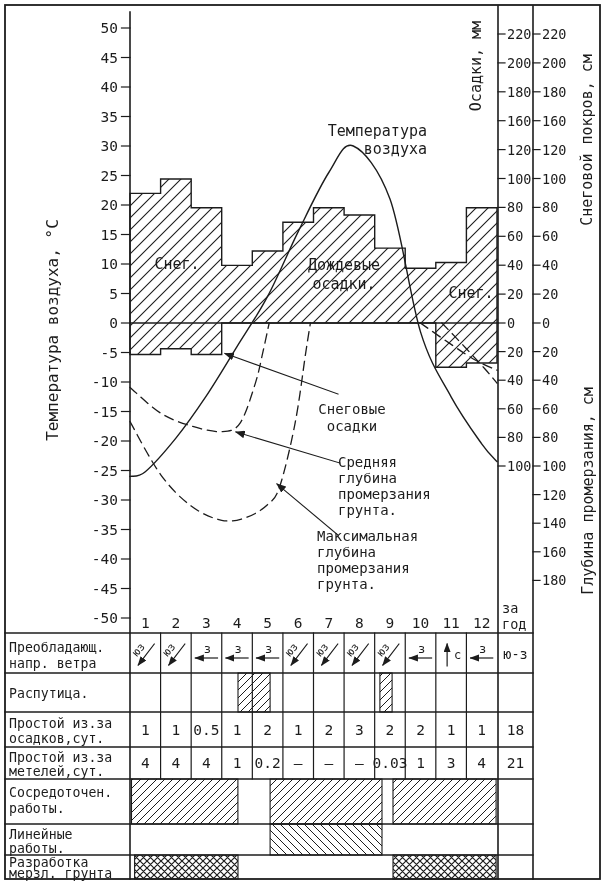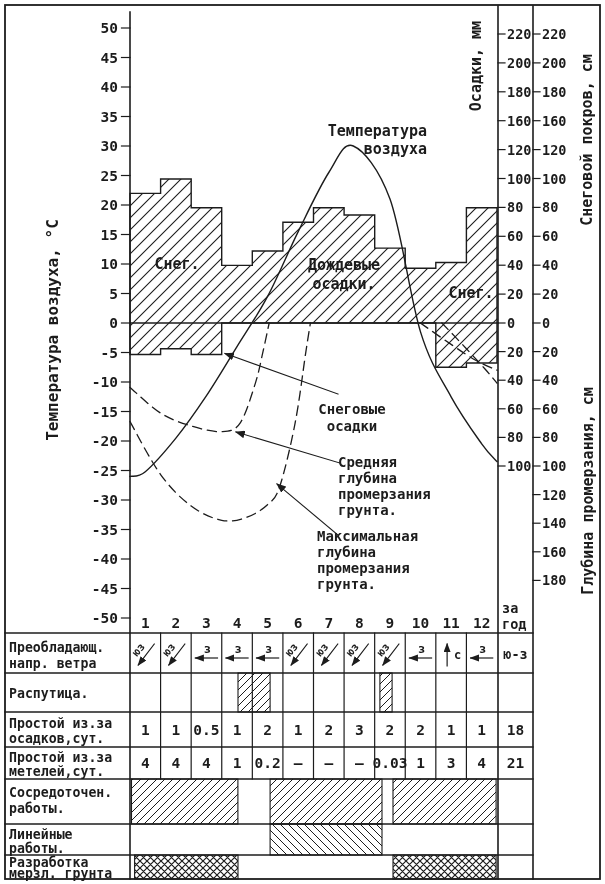--- a/index.html
+++ b/index.html
@@ -1,17 +1,17 @@
 <!DOCTYPE html>
 <html><head>
 <meta charset="utf-8">
 <style>
   html,body{margin:0;padding:0;background:#9a9a9a;}
   .page{width:605px;height:884px;background:#ffffff;position:relative;margin:0 auto;
-        font-family:"DejaVu Sans Mono","Liberation Mono",monospace;font-weight:bold;}
+        font-family:"DejaVu Sans Mono","Liberation Mono",monospace;}
   svg{display:block;}
   text{fill:#1c1c1c;font-family:"DejaVu Sans Mono","Liberation Mono",monospace;}
   .t11{font-size:11px}.t12{font-size:12px}.t13{font-size:13.2px}.t135{font-size:13.5px}
   .t14{font-size:14px}.t145{font-size:14.5px}.t15{font-size:15px}.t16{font-size:16px}
   .mid{text-anchor:middle}.end{text-anchor:end}
   line,path,rect,polyline{stroke-linecap:square}
 </style>
 </head>
 <body>
 

